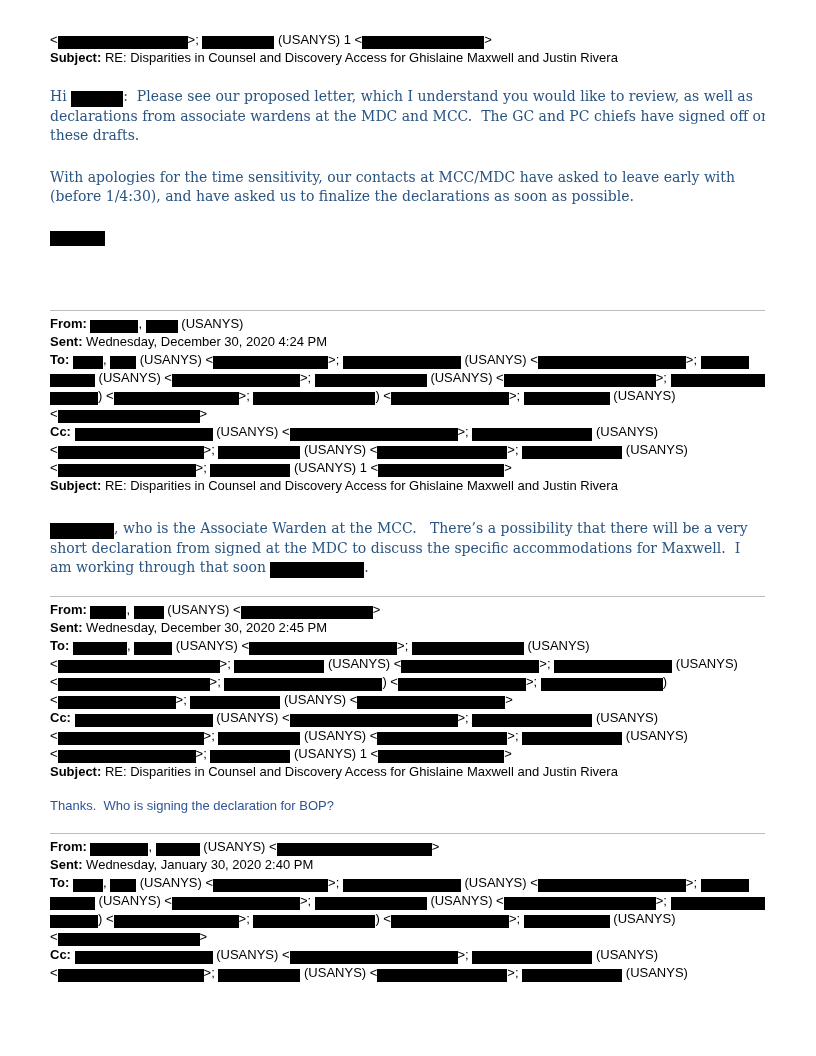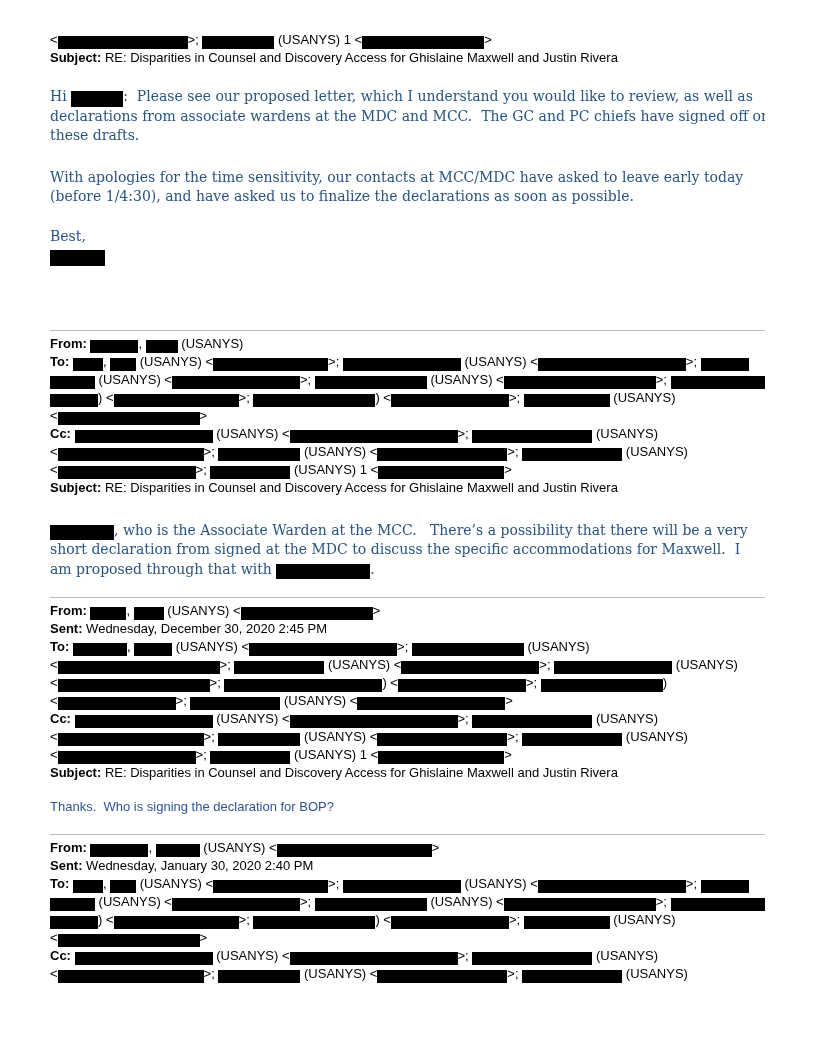--- a/index.html
+++ b/index.html
@@ -62,42 +62,42 @@
     <div class="section header-lines" data-name="email-1-header-tail">
       <div class="line" data-name="text-line"><span data-name="text-segment">&lt;</span><span class="redaction" data-name="redaction-bar" style="width: 130px;"></span><span data-name="text-segment">&gt;; </span><span class="redaction" data-name="redaction-bar" style="width: 72px;"></span><span data-name="text-segment"> (USANYS) 1 &lt;</span><span class="redaction" data-name="redaction-bar" style="width: 122px;"></span><span data-name="text-segment">&gt;</span></div>
       <div class="line" data-name="text-line"><span class="bold" data-name="field-label">Subject:</span><span data-name="text-segment"> RE: Disparities in Counsel and Discovery Access for Ghislaine Maxwell and Justin Rivera</span></div>
     </div>
     <div class="section para serif" data-name="email-1-body-para-1">
       <div class="line" data-name="text-line"><span data-name="text-segment">Hi </span><span class="redaction" data-name="redaction-bar" style="width: 52px;"></span><span data-name="text-segment">:  Please see our proposed letter, which I understand you would like to review, as well as</span></div>
       <div class="line" data-name="text-line"><span data-name="text-segment">declarations from associate wardens at the MDC and MCC.  The GC and PC chiefs have signed off on</span></div>
       <div class="line" data-name="text-line"><span data-name="text-segment">these drafts.</span></div>
     </div>
     <div class="section para serif" data-name="email-1-body-para-2">
-      <div class="line" data-name="text-line"><span data-name="text-segment">With apologies for the time sensitivity, our contacts at MCC/MDC have asked to leave early today</span></div>
+      <div class="line" data-name="text-line"><span data-name="text-segment">With apologies for the time sensitivity, our contacts at MCC/MDC have asked to leave early with</span></div>
       <div class="line" data-name="text-line"><span data-name="text-segment">(before 1/4:30), and have asked us to finalize the declarations as soon as possible.</span></div>
     </div>
     <div class="section para serif" data-name="email-1-signoff">
-      <div class="line" data-name="text-line"><span data-name="text-segment">Best,</span></div>
       <div class="line" data-name="text-line"><span class="redaction" data-name="redaction-bar" style="width: 55px;"></span></div>
     </div>
     <div class="section header-lines separated" data-name="email-2-header">
       <div class="line" data-name="text-line"><span class="bold" data-name="field-label">From:</span><span data-name="text-segment"> </span><span class="redaction" data-name="redaction-bar" style="width: 48px;"></span><span data-name="text-segment">, </span><span class="redaction" data-name="redaction-bar" style="width: 32px;"></span><span data-name="text-segment"> (USANYS)</span></div>
+      <div class="line" data-name="text-line"><span class="bold" data-name="field-label">Sent:</span><span data-name="text-segment"> Wednesday, December 30, 2020 4:24 PM</span></div>
       <div class="line" data-name="text-line"><span class="bold" data-name="field-label">To:</span><span data-name="text-segment"> </span><span class="redaction" data-name="redaction-bar" style="width: 30px;"></span><span data-name="text-segment">, </span><span class="redaction" data-name="redaction-bar" style="width: 26px;"></span><span data-name="text-segment"> (USANYS) &lt;</span><span class="redaction" data-name="redaction-bar" style="width: 115px;"></span><span data-name="text-segment">&gt;; </span><span class="redaction" data-name="redaction-bar" style="width: 118px;"></span><span data-name="text-segment"> (USANYS) &lt;</span><span class="redaction" data-name="redaction-bar" style="width: 148px;"></span><span data-name="text-segment">&gt;; </span><span class="redaction" data-name="redaction-bar" style="width: 48px;"></span></div>
       <div class="line" data-name="text-line"><span class="redaction" data-name="redaction-bar" style="width: 45px;"></span><span data-name="text-segment"> (USANYS) &lt;</span><span class="redaction" data-name="redaction-bar" style="width: 128px;"></span><span data-name="text-segment">&gt;; </span><span class="redaction" data-name="redaction-bar" style="width: 112px;"></span><span data-name="text-segment"> (USANYS) &lt;</span><span class="redaction" data-name="redaction-bar" style="width: 152px;"></span><span data-name="text-segment">&gt;; </span><span class="redaction" data-name="redaction-bar" style="width: 106px;"></span></div>
       <div class="line" data-name="text-line"><span class="redaction" data-name="redaction-bar" style="width: 48px;"></span><span data-name="text-segment">) &lt;</span><span class="redaction" data-name="redaction-bar" style="width: 125px;"></span><span data-name="text-segment">&gt;; </span><span class="redaction" data-name="redaction-bar" style="width: 122px;"></span><span data-name="text-segment">) &lt;</span><span class="redaction" data-name="redaction-bar" style="width: 118px;"></span><span data-name="text-segment">&gt;; </span><span class="redaction" data-name="redaction-bar" style="width: 86px;"></span><span data-name="text-segment"> (USANYS)</span></div>
       <div class="line" data-name="text-line"><span data-name="text-segment">&lt;</span><span class="redaction" data-name="redaction-bar" style="width: 142px;"></span><span data-name="text-segment">&gt;</span></div>
       <div class="line" data-name="text-line"><span class="bold" data-name="field-label">Cc:</span><span data-name="text-segment"> </span><span class="redaction" data-name="redaction-bar" style="width: 138px;"></span><span data-name="text-segment"> (USANYS) &lt;</span><span class="redaction" data-name="redaction-bar" style="width: 168px;"></span><span data-name="text-segment">&gt;; </span><span class="redaction" data-name="redaction-bar" style="width: 120px;"></span><span data-name="text-segment"> (USANYS)</span></div>
       <div class="line" data-name="text-line"><span data-name="text-segment">&lt;</span><span class="redaction" data-name="redaction-bar" style="width: 146px;"></span><span data-name="text-segment">&gt;; </span><span class="redaction" data-name="redaction-bar" style="width: 82px;"></span><span data-name="text-segment"> (USANYS) &lt;</span><span class="redaction" data-name="redaction-bar" style="width: 130px;"></span><span data-name="text-segment">&gt;; </span><span class="redaction" data-name="redaction-bar" style="width: 100px;"></span><span data-name="text-segment"> (USANYS)</span></div>
       <div class="line" data-name="text-line"><span data-name="text-segment">&lt;</span><span class="redaction" data-name="redaction-bar" style="width: 138px;"></span><span data-name="text-segment">&gt;; </span><span class="redaction" data-name="redaction-bar" style="width: 80px;"></span><span data-name="text-segment"> (USANYS) 1 &lt;</span><span class="redaction" data-name="redaction-bar" style="width: 126px;"></span><span data-name="text-segment">&gt;</span></div>
       <div class="line" data-name="text-line"><span class="bold" data-name="field-label">Subject:</span><span data-name="text-segment"> RE: Disparities in Counsel and Discovery Access for Ghislaine Maxwell and Justin Rivera</span></div>
     </div>
     <div class="section para serif" data-name="email-2-body-para">
       <div class="line" data-name="text-line"><span class="redaction" data-name="redaction-bar" style="width: 64px;"></span><span data-name="text-segment">, who is the Associate Warden at the MCC.   There’s a possibility that there will be a very</span></div>
       <div class="line" data-name="text-line"><span data-name="text-segment">short declaration from signed at the MDC to discuss the specific accommodations for Maxwell.  I</span></div>
-      <div class="line" data-name="text-line"><span data-name="text-segment">am proposed through that with </span><span class="redaction" data-name="redaction-bar" style="width: 94px;"></span><span data-name="text-segment">.</span></div>
+      <div class="line" data-name="text-line"><span data-name="text-segment">am working through that soon </span><span class="redaction" data-name="redaction-bar" style="width: 94px;"></span><span data-name="text-segment">.</span></div>
     </div>
     <div class="section header-lines separated" data-name="email-3-header">
       <div class="line" data-name="text-line"><span class="bold" data-name="field-label">From:</span><span data-name="text-segment"> </span><span class="redaction" data-name="redaction-bar" style="width: 36px;"></span><span data-name="text-segment">, </span><span class="redaction" data-name="redaction-bar" style="width: 30px;"></span><span data-name="text-segment"> (USANYS) &lt;</span><span class="redaction" data-name="redaction-bar" style="width: 132px;"></span><span data-name="text-segment">&gt;</span></div>
       <div class="line" data-name="text-line"><span class="bold" data-name="field-label">Sent:</span><span data-name="text-segment"> Wednesday, December 30, 2020 2:45 PM</span></div>
       <div class="line" data-name="text-line"><span class="bold" data-name="field-label">To:</span><span data-name="text-segment"> </span><span class="redaction" data-name="redaction-bar" style="width: 54px;"></span><span data-name="text-segment">, </span><span class="redaction" data-name="redaction-bar" style="width: 38px;"></span><span data-name="text-segment"> (USANYS) &lt;</span><span class="redaction" data-name="redaction-bar" style="width: 148px;"></span><span data-name="text-segment">&gt;; </span><span class="redaction" data-name="redaction-bar" style="width: 112px;"></span><span data-name="text-segment"> (USANYS)</span></div>
       <div class="line" data-name="text-line"><span data-name="text-segment">&lt;</span><span class="redaction" data-name="redaction-bar" style="width: 162px;"></span><span data-name="text-segment">&gt;; </span><span class="redaction" data-name="redaction-bar" style="width: 90px;"></span><span data-name="text-segment"> (USANYS) &lt;</span><span class="redaction" data-name="redaction-bar" style="width: 138px;"></span><span data-name="text-segment">&gt;; </span><span class="redaction" data-name="redaction-bar" style="width: 118px;"></span><span data-name="text-segment"> (USANYS)</span></div>
       <div class="line" data-name="text-line"><span data-name="text-segment">&lt;</span><span class="redaction" data-name="redaction-bar" style="width: 152px;"></span><span data-name="text-segment">&gt;; </span><span class="redaction" data-name="redaction-bar" style="width: 158px;"></span><span data-name="text-segment">) &lt;</span><span class="redaction" data-name="redaction-bar" style="width: 128px;"></span><span data-name="text-segment">&gt;; </span><span class="redaction" data-name="redaction-bar" style="width: 122px;"></span><span data-name="text-segment">)</span></div>
       <div class="line" data-name="text-line"><span data-name="text-segment">&lt;</span><span class="redaction" data-name="redaction-bar" style="width: 118px;"></span><span data-name="text-segment">&gt;; </span><span class="redaction" data-name="redaction-bar" style="width: 90px;"></span><span data-name="text-segment"> (USANYS) &lt;</span><span class="redaction" data-name="redaction-bar" style="width: 148px;"></span><span data-name="text-segment">&gt;</span></div>
       <div class="line" data-name="text-line"><span class="bold" data-name="field-label">Cc:</span><span data-name="text-segment"> </span><span class="redaction" data-name="redaction-bar" style="width: 138px;"></span><span data-name="text-segment"> (USANYS) &lt;</span><span class="redaction" data-name="redaction-bar" style="width: 168px;"></span><span data-name="text-segment">&gt;; </span><span class="redaction" data-name="redaction-bar" style="width: 120px;"></span><span data-name="text-segment"> (USANYS)</span></div>
       <div class="line" data-name="text-line"><span data-name="text-segment">&lt;</span><span class="redaction" data-name="redaction-bar" style="width: 146px;"></span><span data-name="text-segment">&gt;; </span><span class="redaction" data-name="redaction-bar" style="width: 82px;"></span><span data-name="text-segment"> (USANYS) &lt;</span><span class="redaction" data-name="redaction-bar" style="width: 130px;"></span><span data-name="text-segment">&gt;; </span><span class="redaction" data-name="redaction-bar" style="width: 100px;"></span><span data-name="text-segment"> (USANYS)</span></div>

